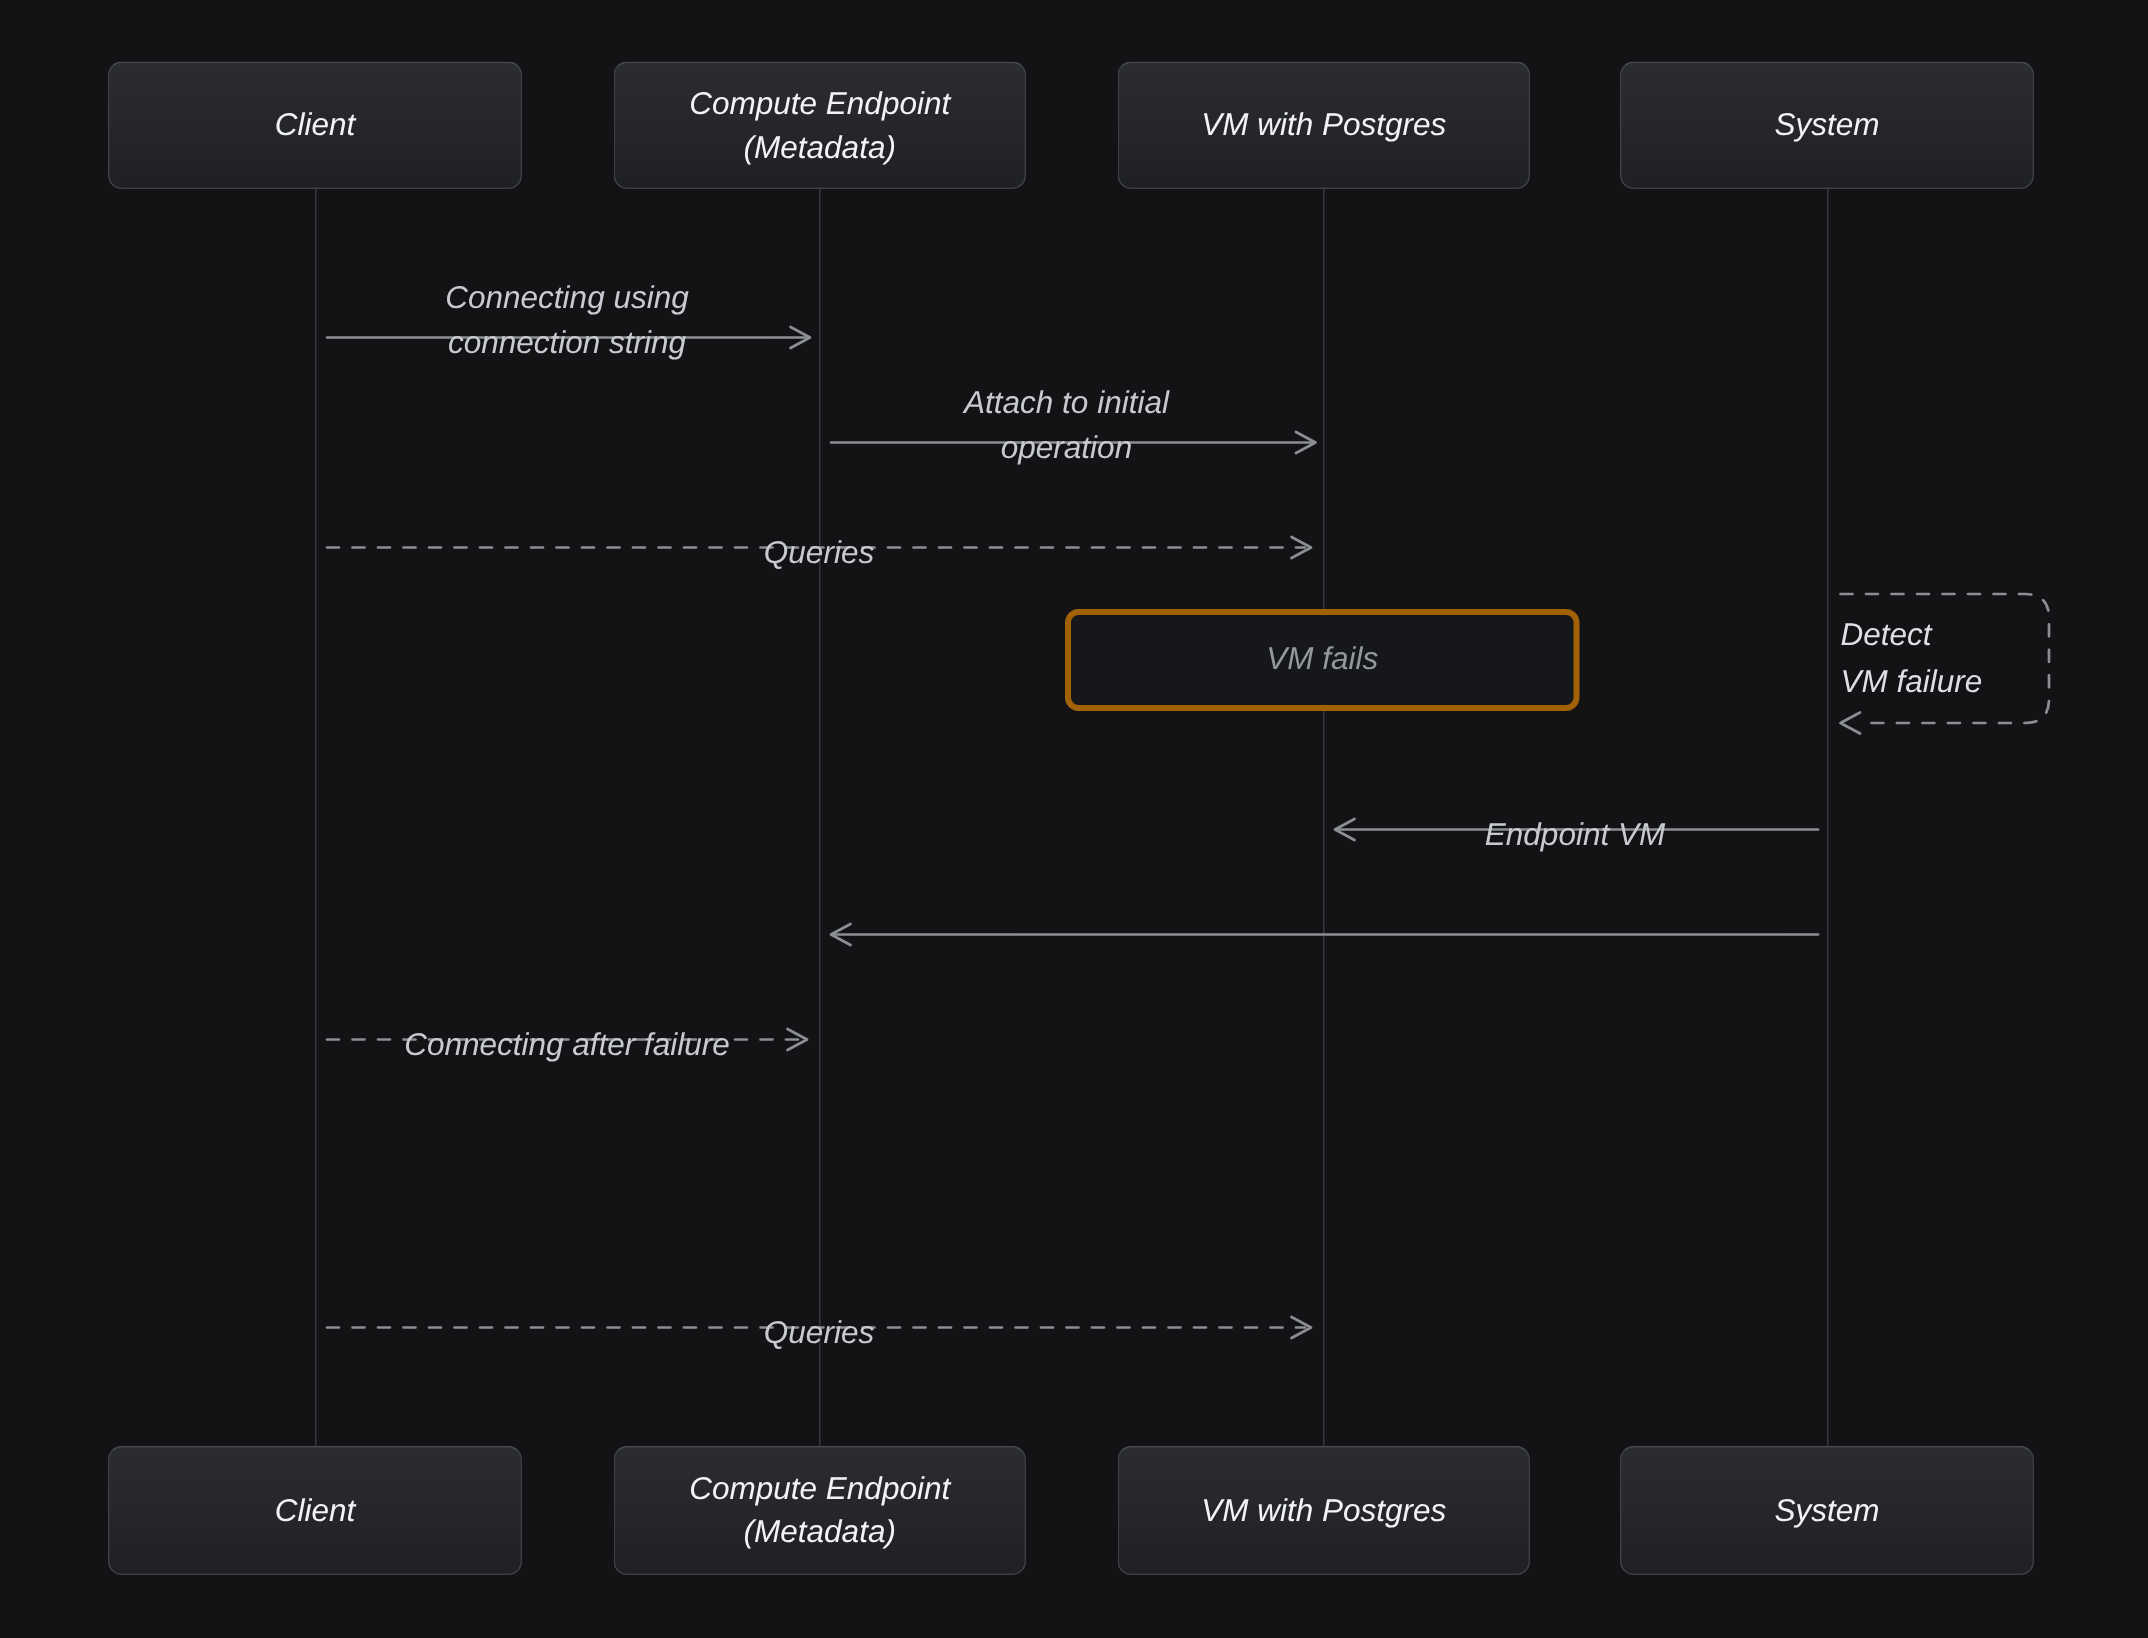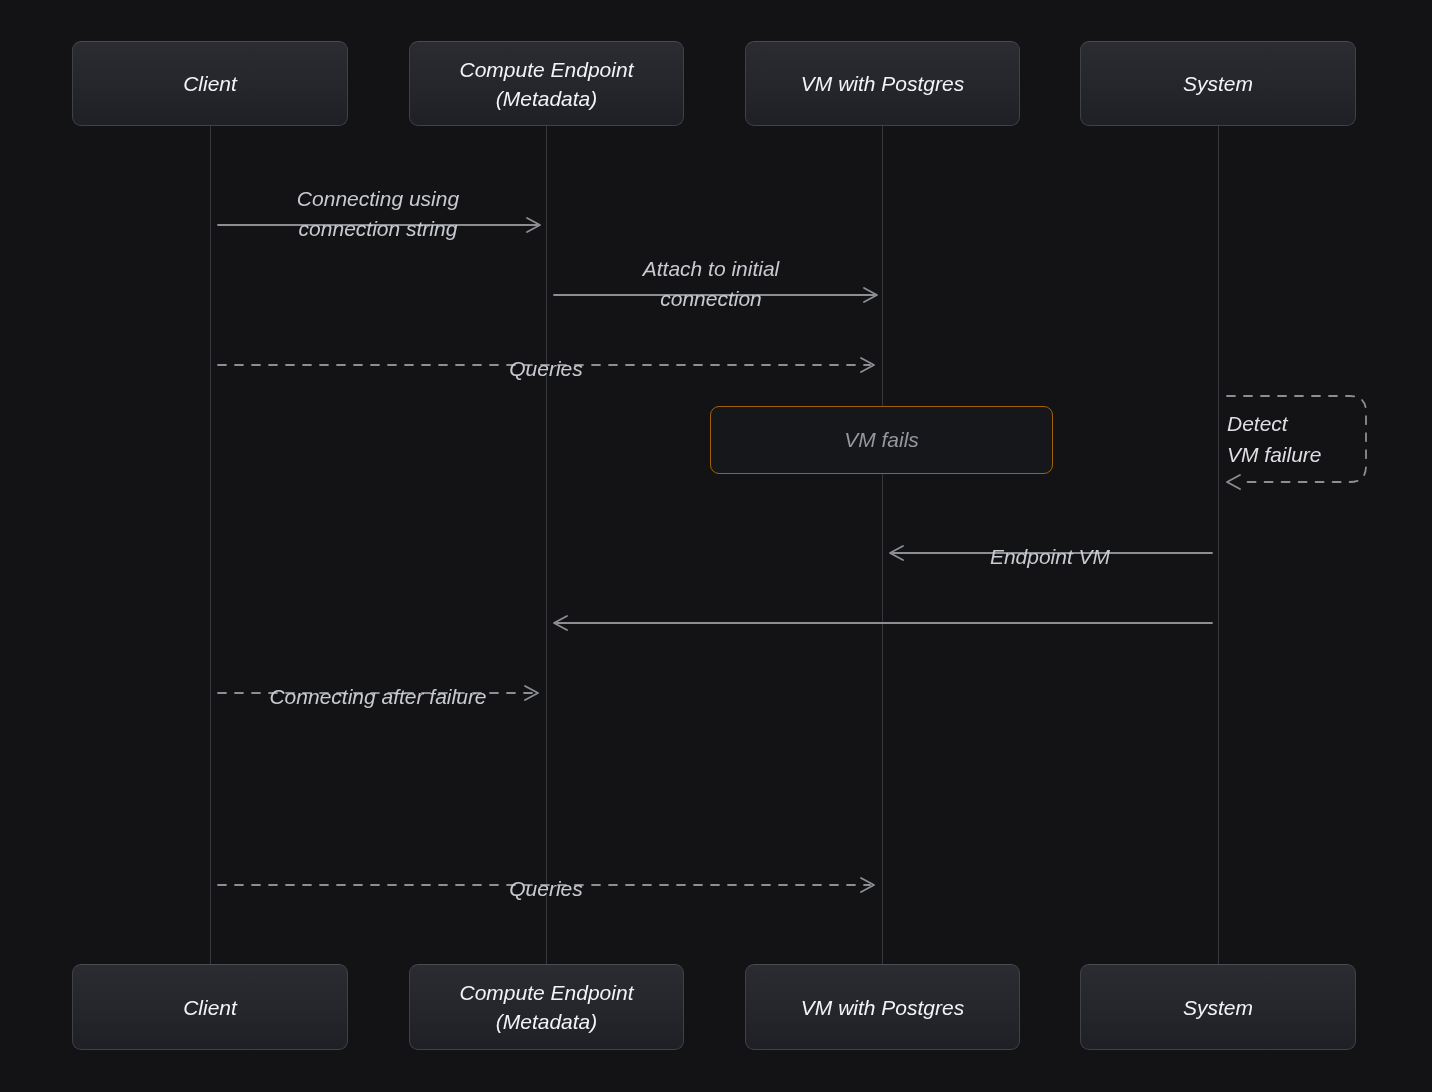--- a/index.html
+++ b/index.html
@@ -49,21 +49,21 @@
     white-space:pre-line;
     margin-top:28px;
   }
   .note-box{
     position:absolute;
     left:710px;
     width:343px;
     height:68px;
     box-sizing:border-box;
     background:#16171b;
-    border:1px solid #a16207;
+    border:4px solid #a16207;
     border-radius:9px;
     color:#94979d;
     font-size:21px;
     display:flex;
     align-items:center;
     justify-content:center;
     text-align:center;
   }
   .self-label{
     position:absolute;
@@ -130,21 +130,21 @@
     </g>
     <g>
       <path d="M218,885 H870" stroke-dasharray="8 9"></path>
       <path d="M861,878 L874,885 L861,892"></path>
     </g>
   </svg>
 
   <div class="msg-label" style="left:178px;top:156px">Connecting using
 connection string</div>
   <div class="msg-label" style="left:511px;top:226px">Attach to initial
-connection</div>
+operation</div>
   <div class="msg-label" style="left:346px;top:326px">Queries</div>
   <div class="msg-label" style="left:850px;top:514px">Endpoint VM</div>
   <div class="msg-label" style="left:178px;top:654px">Connecting after failure</div>
   <div class="msg-label" style="left:346px;top:846px">Queries</div>
 
   <div class="note-box" style="top:406px">VM fails</div>
 
   <div class="self-label">Detect
 VM failure</div>
 

